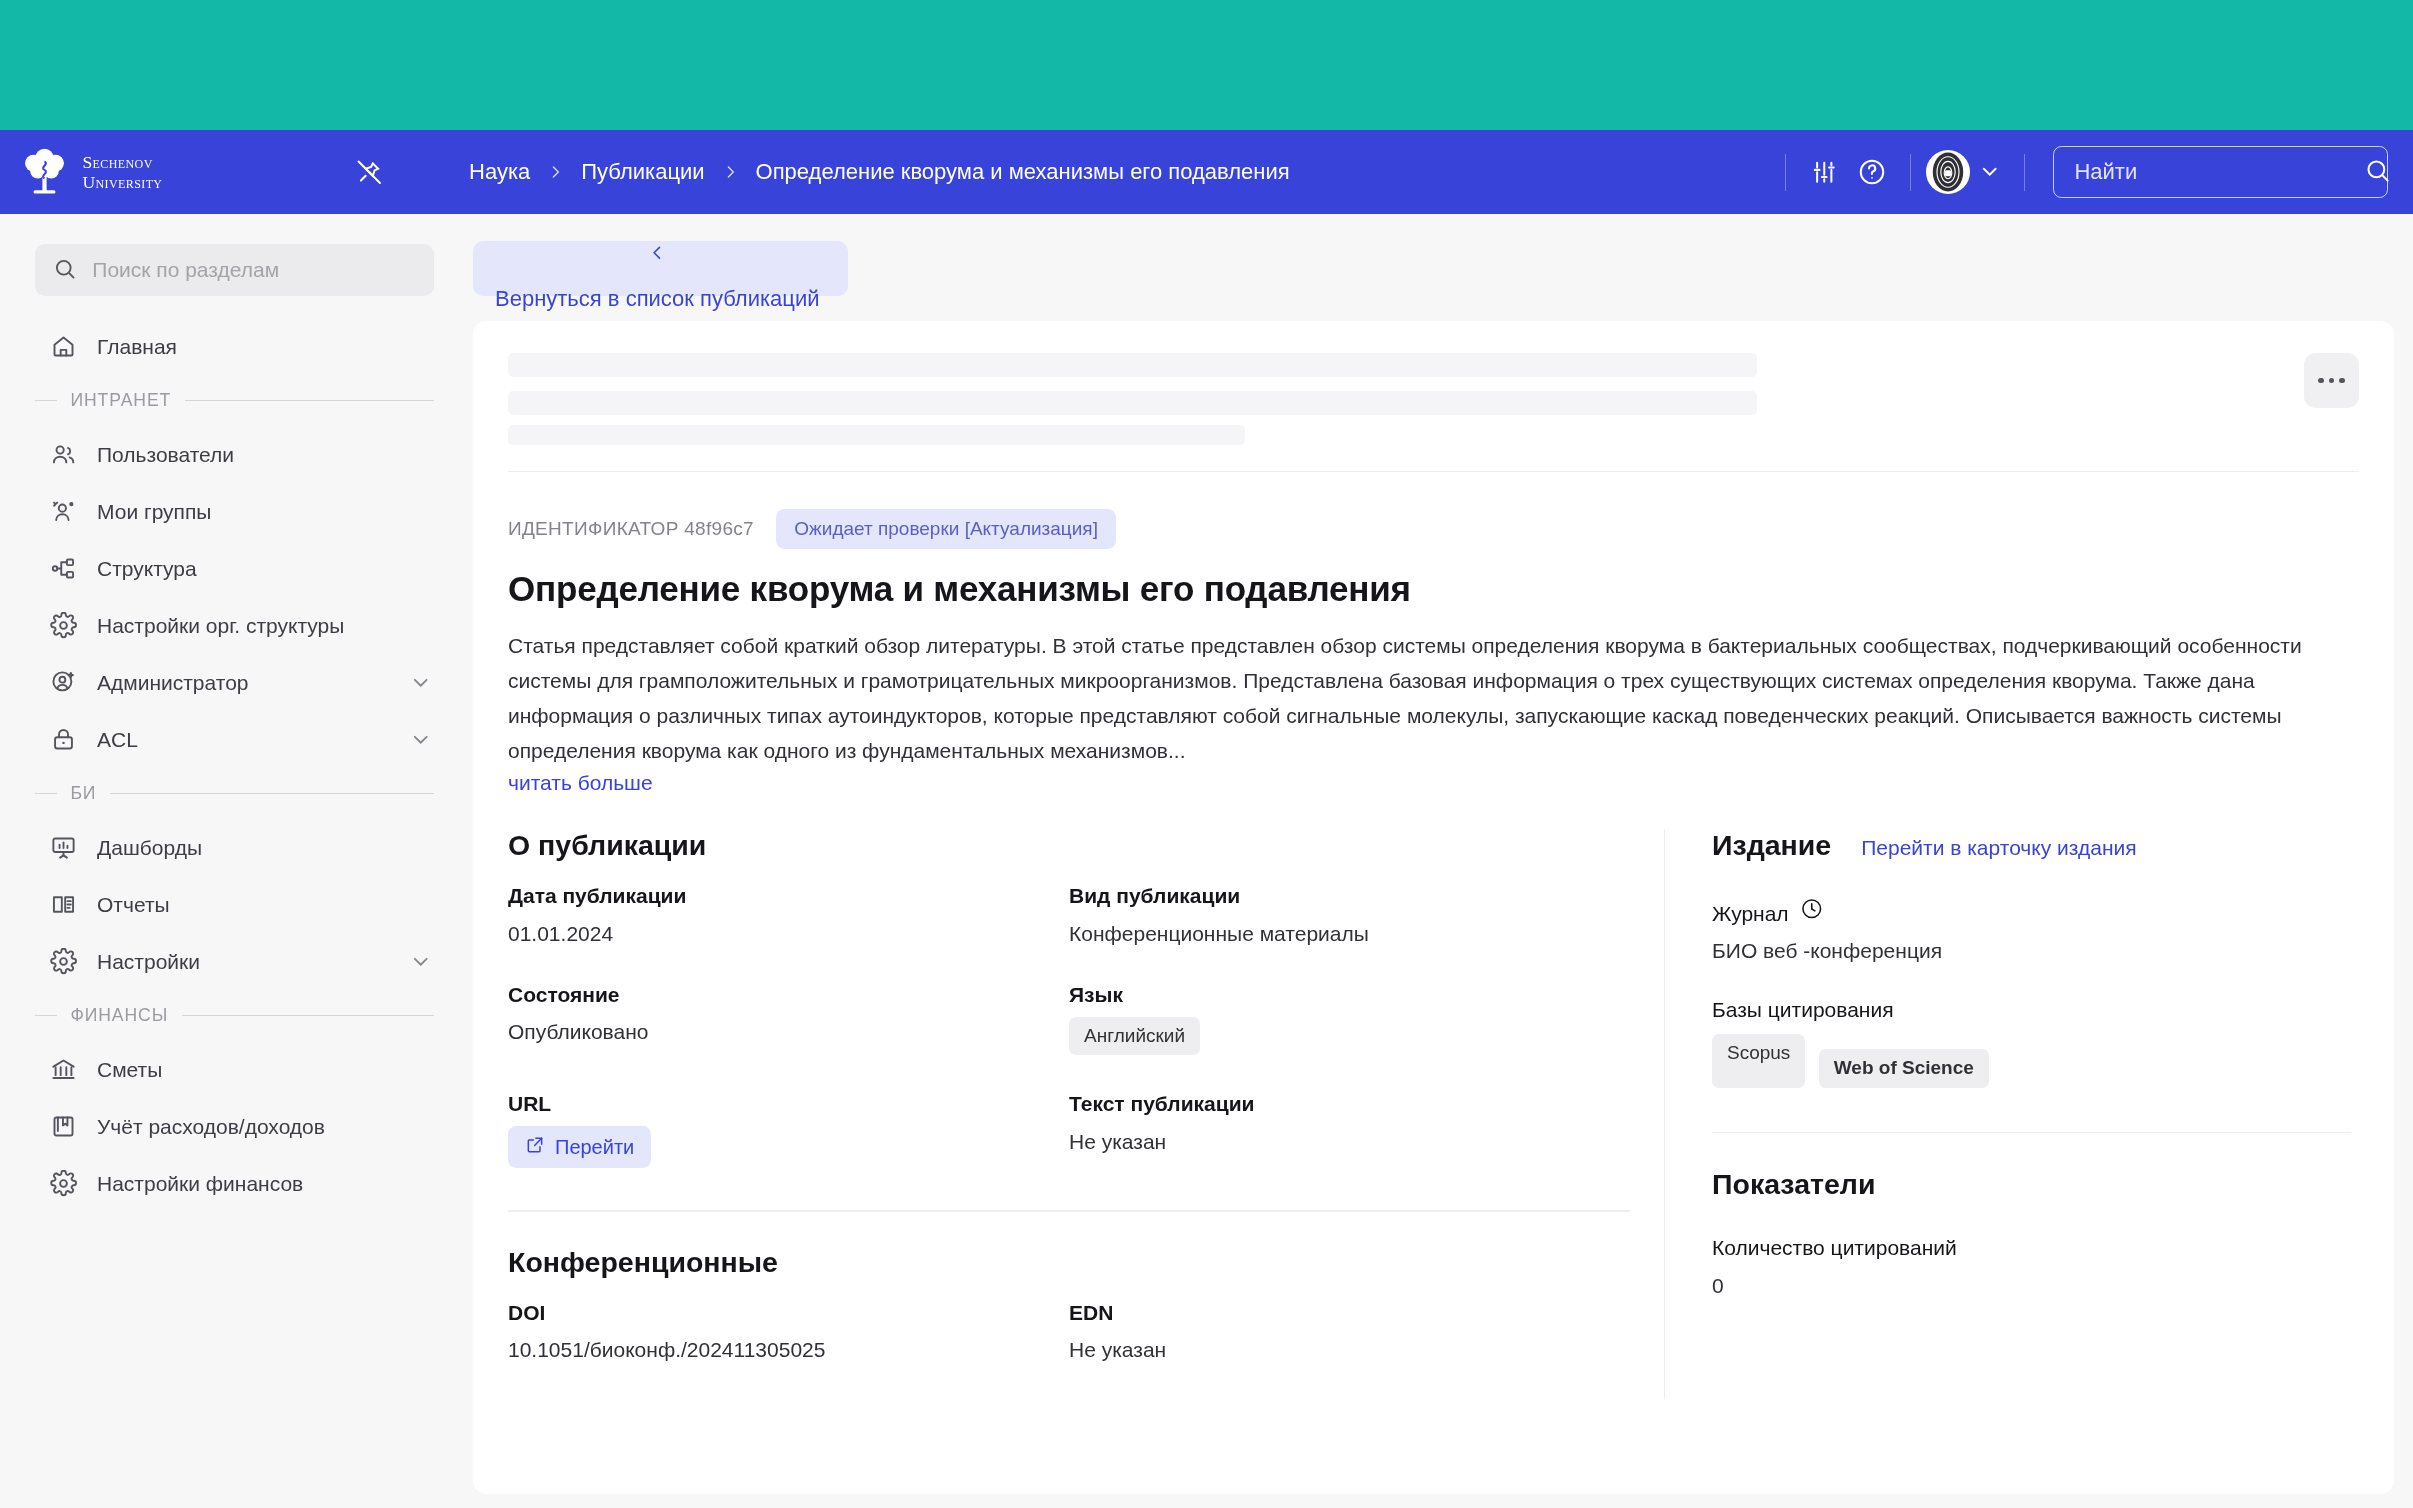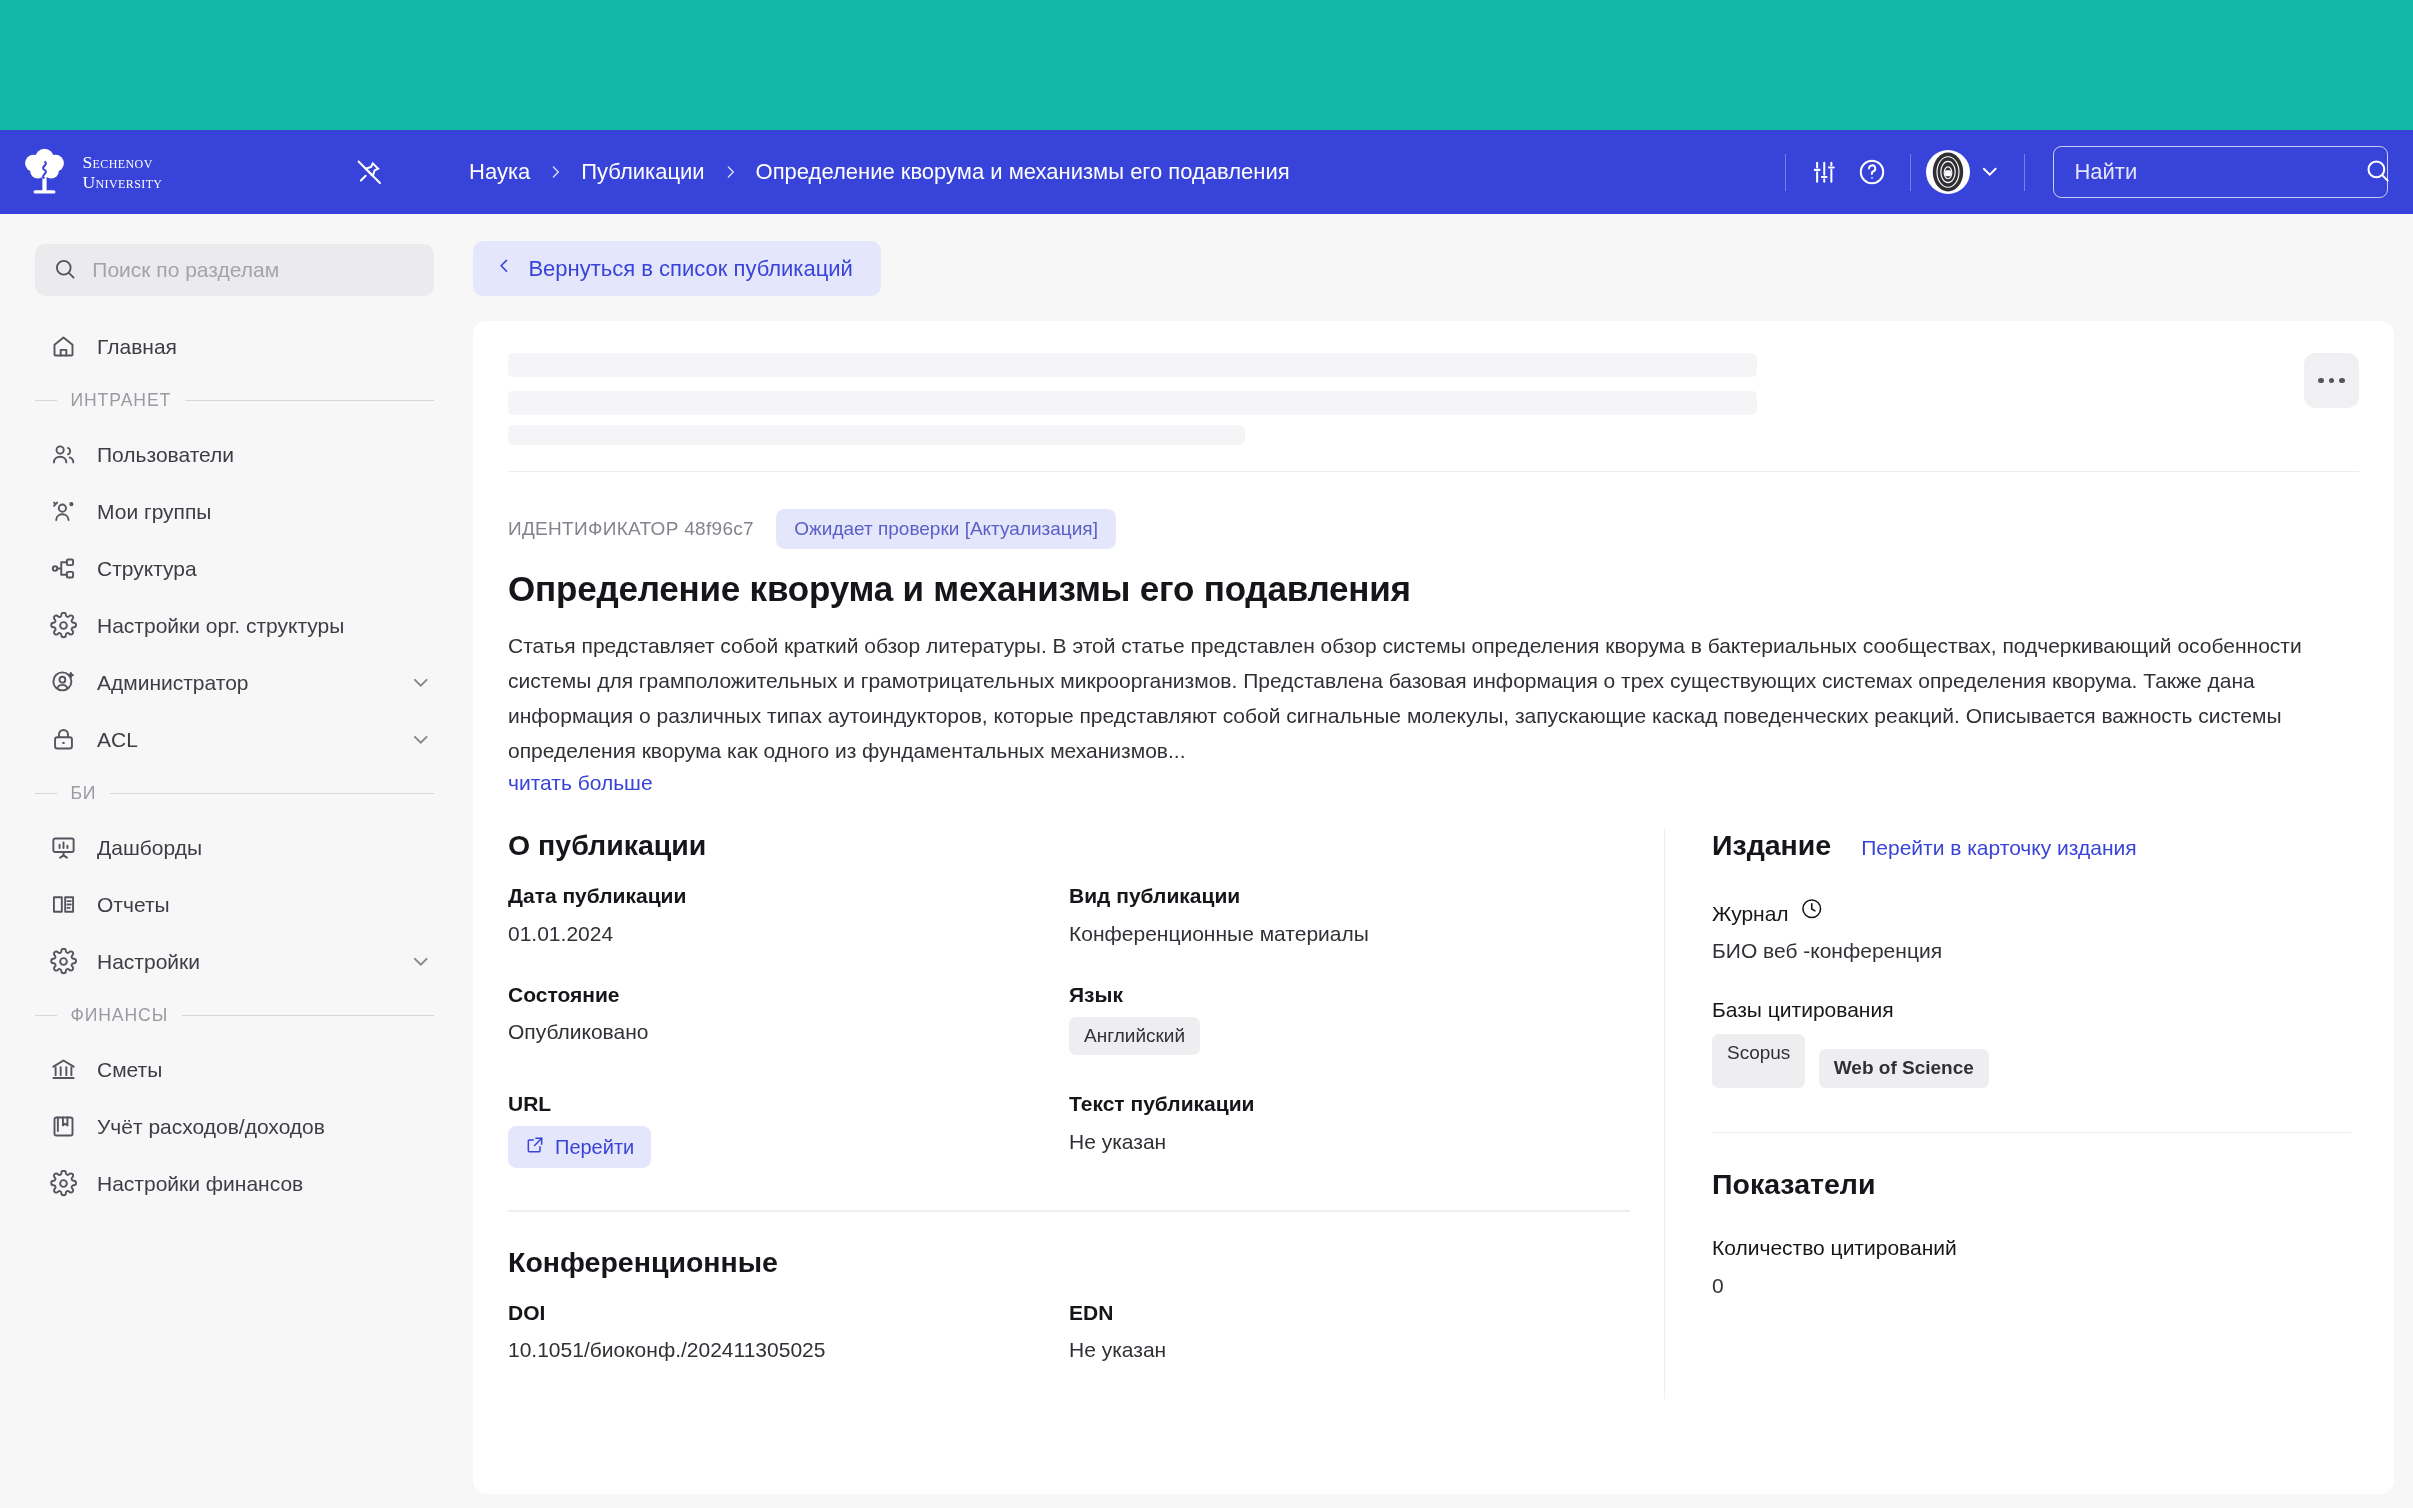--- a/index.html
+++ b/index.html
@@ -143,21 +143,21 @@
     position: absolute; top: 84px; left: 453px;
     width: 1961px; height: 1295px;
     background: #f7f7f8;
     overflow: hidden;
   }
   .back-btn {
     margin: 27px 0 0 20px;
     display: inline-flex; align-items: center; gap: 15px;
     height: 55px; padding: 0 28.5px 0 22px;
     background: #e4e6fb; border-radius: 10px;
-    color: #3843d9; font-size: 22px; cursor: pointer;
+    color: #3843d9; font-size: 22px; cursor: pointer; flex-direction: column;
   }
   .card {
     margin: 25px 20px 0 20px;
     background: #ffffff;
     border-radius: 13.4px;
     height: 1173px;
     position: relative;
     padding: 0 35px;
   }
   .card-top {

